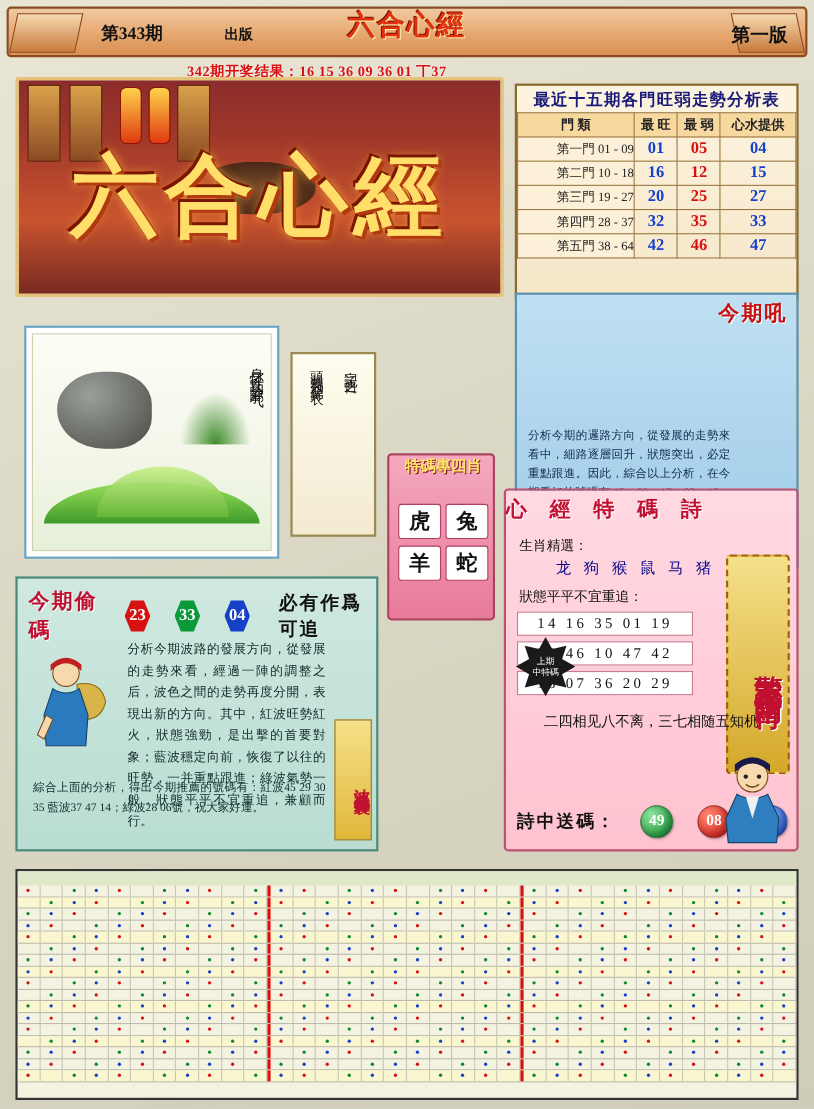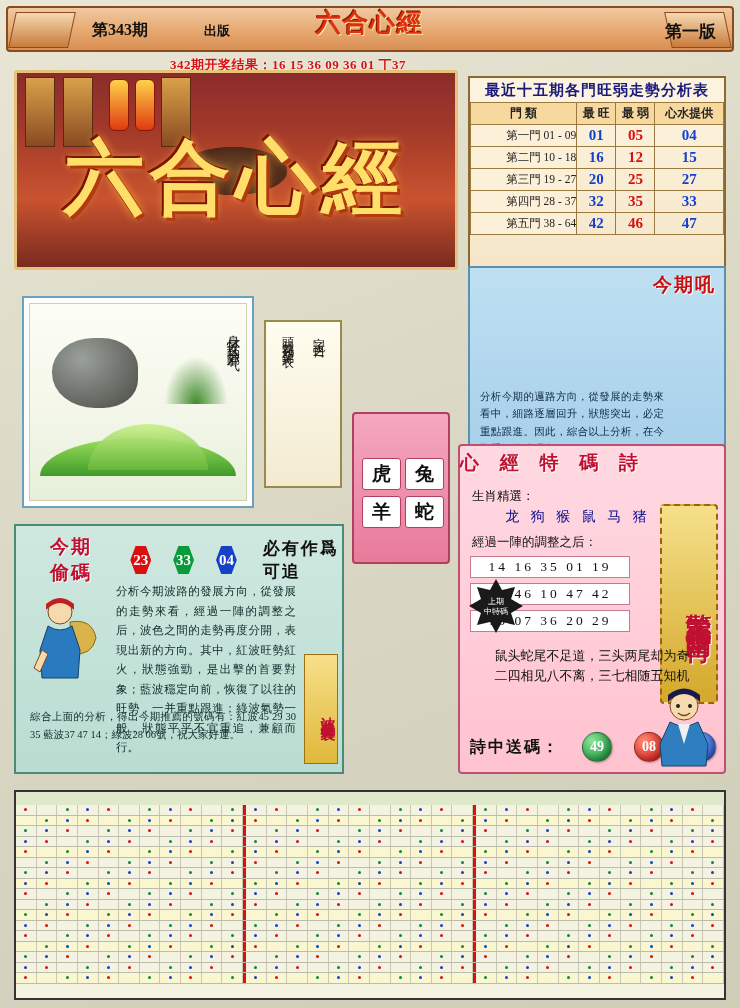--- a/index.html
+++ b/index.html
@@ -279,21 +279,21 @@
     text-shadow:1px 1px 0 #fff;
   }
   .sutra-man { position:absolute; right:4px; bottom:4px; width:72px; height:80px; }
 
   
   .secret-box {
     position:absolute; left:14px; top:524px; width:330px; height:250px;
     background:linear-gradient(180deg,#cfe8e0,#b9ddd2);
     border:2px solid #4a8a7a;
   }
-  .secret-head { position:absolute; left:10px; top:8px; display:flex; align-items:center; gap:22px;margin-left:24px; }
+  .secret-head { position:absolute; left:10px; top:8px; display:flex; align-items:center; gap:22px; }
   .secret-title {
     font-family:"Liberation Serif", serif;
     font-size:19px; font-weight:bold; color:#c01030;
     letter-spacing:2px; text-shadow:1px 1px 0 #fff;
   }
   .hex {
     width:30px; height:30px;
     display:flex; align-items:center; justify-content:center;
     font-family:"Liberation Serif", serif; font-size:15px; font-weight:bold; color:#fff;
     clip-path:polygon(25% 3%,75% 3%,100% 50%,75% 97%,25% 97%,0% 50%);
@@ -444,46 +444,46 @@
   <svg class="oldman" viewBox="0 0 54 74">
     <ellipse cx="27" cy="16" rx="11" ry="12" fill="#f2d2a8" stroke="#6a4a2a"></ellipse>
     <path d="M14 14 Q27 2 40 14 L40 8 Q27 -2 14 8 Z" fill="#3a3a6a"></path>
     <path d="M20 28 Q27 34 34 28 L44 44 L42 70 L12 70 L10 44 Z" fill="#2a6ab0" stroke="#15406a"></path>
     <path d="M22 30 L27 44 L32 30" fill="#e8e8e8"></path>
     <rect x="20" y="28" width="14" height="5" fill="#f2d2a8"></rect>
     <path d="M22 20 q5 6 10 0" stroke="#6a4a2a" fill="none"></path>
   </svg>
 
   <div class="xiao-box">
+    <div class="xiao-title">特碼專四肖</div>
     <div class="xiao-grid">
       <div class="xiao-cell">虎</div>
       <div class="xiao-cell">兔</div>
       <div class="xiao-cell">羊</div>
       <div class="xiao-cell">蛇</div>
     </div>
   </div>
 
   <div class="sutra-box">
     <div class="sutra-title">心 經 特 碼 詩</div>
     <div class="sutra-sub">生肖精選：</div>
     <div class="zodiac-row">龙 狗 猴 鼠 马 猪</div>
-    <div class="sutra-sub2">經過一陣的調整之后：</div>
+    <div class="sutra-sub2">狀態平平不宜重追：</div>
     <div class="num-rows">
       <div class="nrow">14 16 35 01 19</div>
       <div class="nrow">38 46 10 47 42</div>
       <div class="nrow">13 07 36 20 29</div>
     </div>
     <svg class="stamp" viewBox="0 0 56 56">
       <polygon points="28,1 34,12 47,9 43,21 55,28 43,35 47,47 34,44 28,55 22,44 9,47 13,35 1,28 13,21 9,9 22,12" fill="#1a1a1a"></polygon>
       <text x="28" y="26" font-size="8" fill="#ffffff" text-anchor="middle" font-family="Liberation Serif, serif">上期</text>
       <text x="28" y="36" font-size="8" fill="#ffffff" text-anchor="middle" font-family="Liberation Serif, serif">中特碼</text>
     </svg>
     <div class="vert-gold">驚密三平贈兩肖</div>
     <div class="sutra-poem">
-      <div>鼠头蛇尾不足道，三头两尾却为奇</div>
       <div>二四相见八不离，三七相随五知机</div>
     </div>
     <div class="send-row">
       <span class="send-label">詩中送碼：</span>
       <span class="ball green">49</span>
       <span class="ball red">08</span>
       <span class="ball blue">48</span>
     </div>
     <svg class="sutra-man" viewBox="0 0 72 80">
       <ellipse cx="36" cy="18" rx="14" ry="14" fill="#f7d9ae" stroke="#7a4a20"></ellipse>

